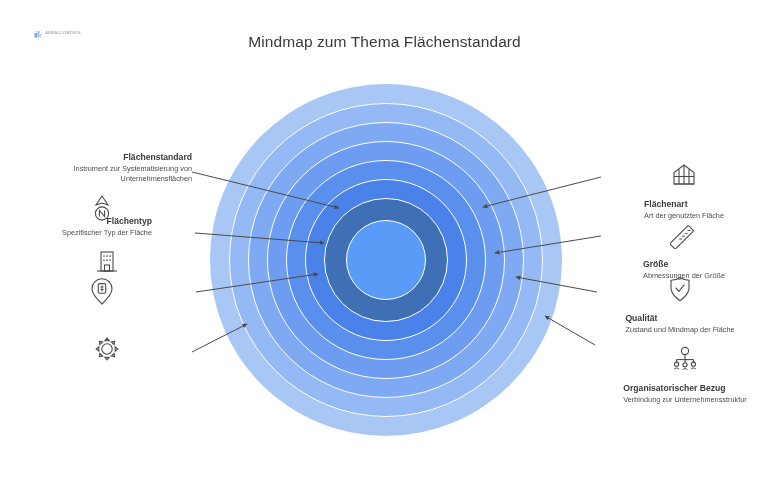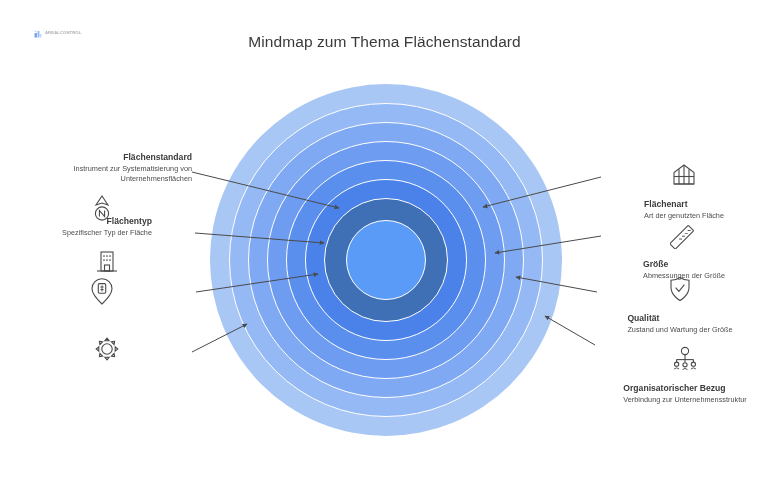--- a/index.html
+++ b/index.html
@@ -282,21 +282,21 @@
 
   <div class="node right" style="left:604px; top:274px; width:152px;">
     <span class="ico">
       <svg width="26" height="28" viewBox="0 0 26 28" fill="none" stroke="#4a4a4a" stroke-width="1.1">
         <path d="M13 25.5 C13 25.5 22 20.5 22 12.5 V5.2 C18.8 5.2 15.4 4.2 13 2.5 C10.6 4.2 7.2 5.2 4 5.2 V12.5 C4 20.5 13 25.5 13 25.5 Z"></path>
         <path d="M8.6 12.6 L11.9 16.4 L17.4 9.6" stroke-width="1.1"></path>
       </svg>
     </span>
     <div class="txt">
       <div class="nm">Qualität</div>
-      <div class="ds">Zustand und Wartung der Größe</div>
+      <div class="ds">Zustand und Mindmap der Fläche</div>
     </div>
   </div>
 
   <div class="node right" style="left:604px; top:344px; width:162px;">
     <span class="ico">
       <svg width="28" height="28" viewBox="0 0 28 28" fill="none" stroke="#4a4a4a" stroke-width="1.1">
         <circle cx="14" cy="6" r="3.6"></circle>
         <path d="M14 9.6 V14.6"></path>
         <path d="M5.6 14.6 H22.4"></path>
         <path d="M5.6 14.6 V17.2 M14 14.6 V17.6 M22.4 14.6 V17.2"></path>

